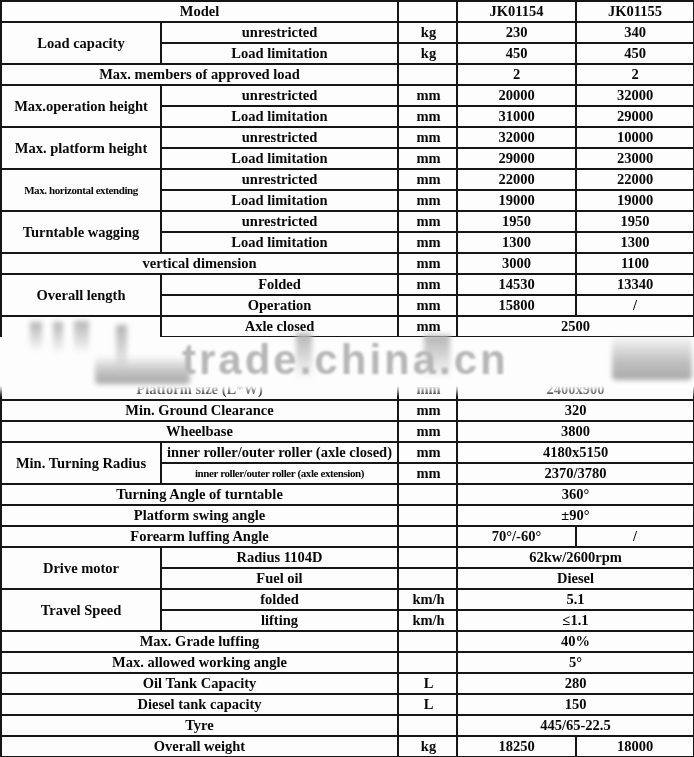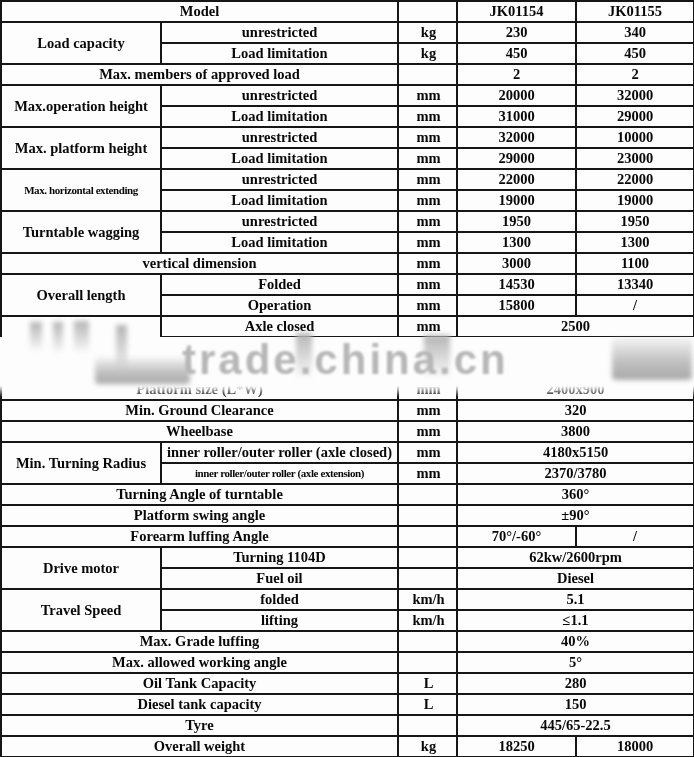--- a/index.html
+++ b/index.html
@@ -223,21 +223,21 @@
           <td colspan="2">±90°</td>
         </tr>
         <tr>
           <td colspan="2">Forearm luffing Angle</td>
           <td class="unit"></td>
           <td>70°/-60°</td>
           <td>/</td>
         </tr>
         <tr>
           <td rowspan="2">Drive motor</td>
-          <td>Turning 1104D</td>
+          <td>Radius 1104D</td>
           <td class="unit"></td>
           <td colspan="2">62kw/2600rpm</td>
         </tr>
         <tr>
           <td>Fuel oil</td>
           <td class="unit"></td>
           <td colspan="2">Diesel</td>
         </tr>
         <tr>
           <td rowspan="2">Travel Speed</td>

